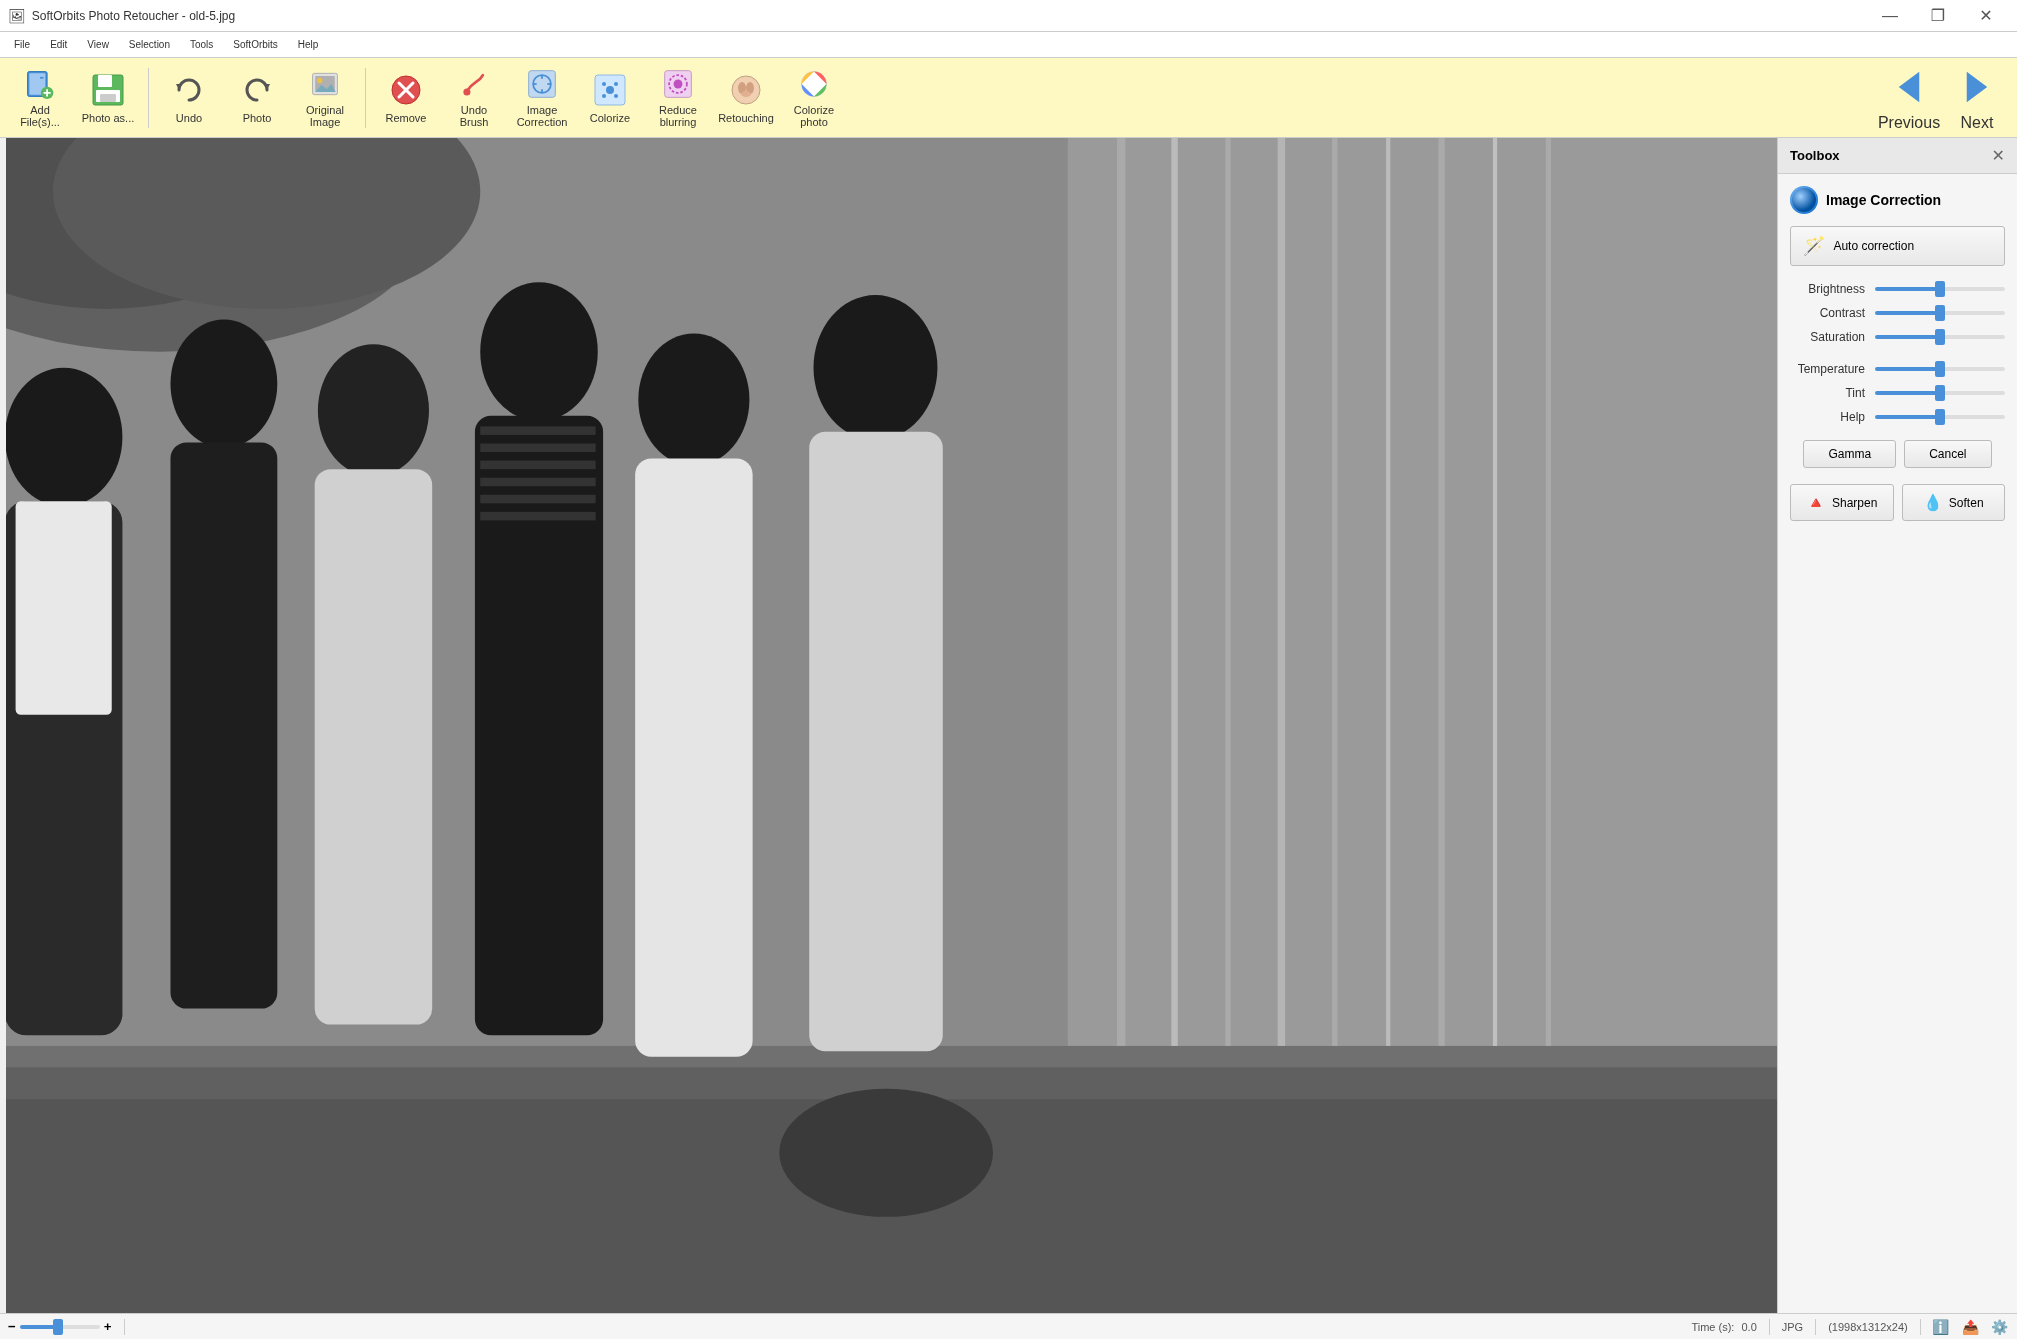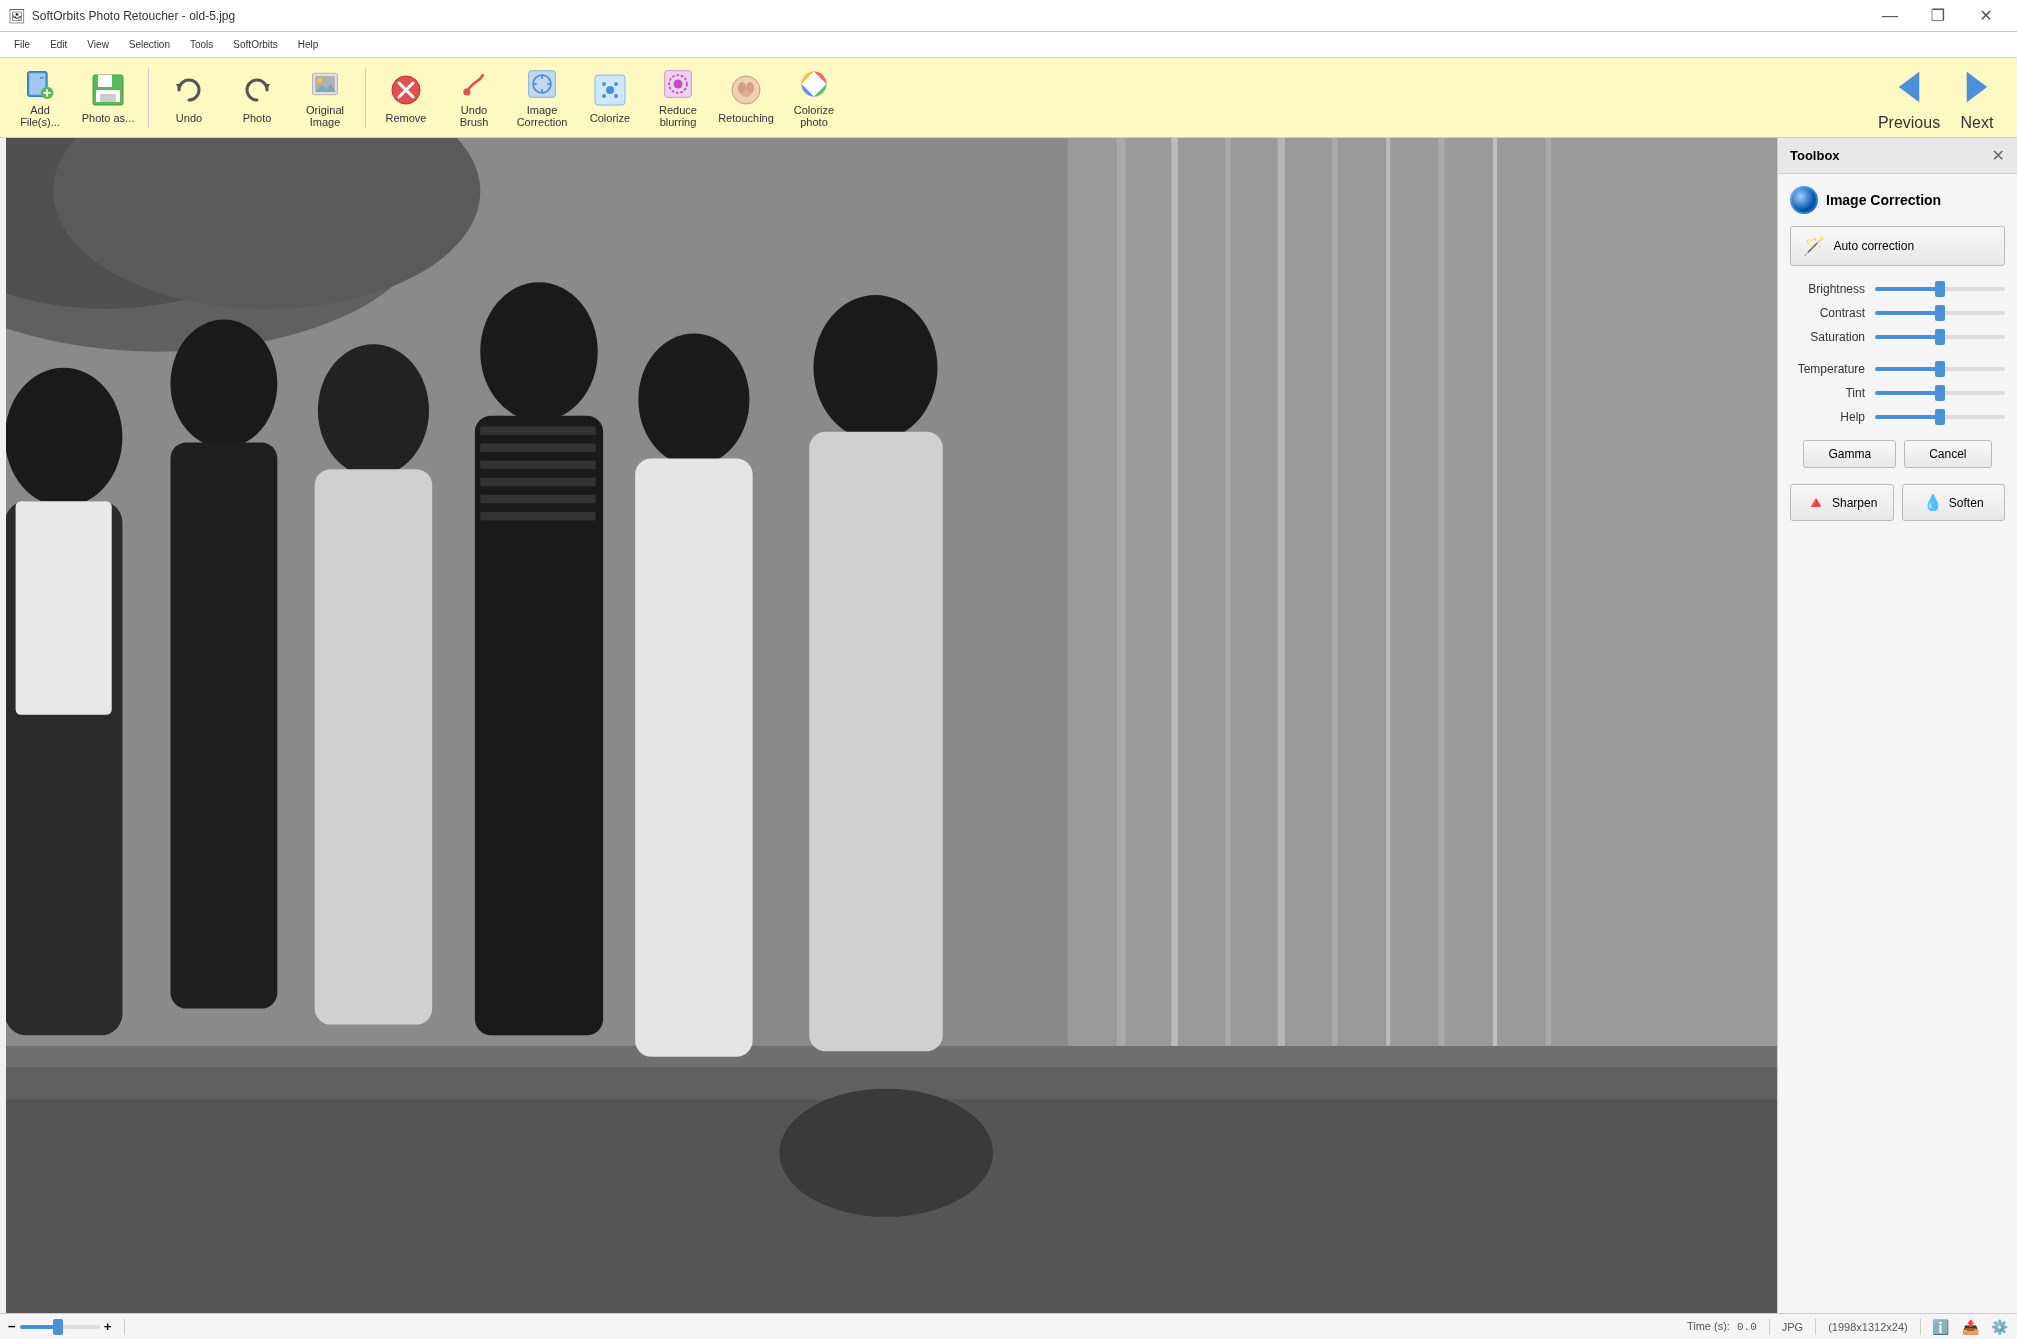--- a/index.html
+++ b/index.html
@@ -519,21 +519,21 @@
 <div id="status-bar">
   <div id="status-zoom">
     <button style="border:none;background:none;cursor:pointer;font-weight:bold;">−</button>
     <input type="range" min="10" max="200" value="100" id="zoom-slider" style="width: 80px; background: linear-gradient(to right, rgb(74, 144, 217) 47.3684%, rgb(221, 221, 221) 47.3684%);">
     <button style="border:none;background:none;cursor:pointer;font-weight:bold;">+</button>
   </div>
   <div class="status-sep"></div>
   <div id="status-right">
     <span>
       <span>Time (s):</span>
-      <span style="margin-left:4px;font-family:Liberation Mono, monospace;">0.0</span>
+      <span style="margin-left:4px;">0.0</span>
     </span>
     <div class="status-sep"></div>
     <span>JPG</span>
     <div class="status-sep"></div>
     <span>(1998x1312x24)</span>
     <div class="status-sep"></div>
     <button style="border:none;background:none;cursor:pointer;font-size:14px;">ℹ️</button>
     <button style="border:none;background:none;cursor:pointer;font-size:14px;">📤</button>
     <button style="border:none;background:none;cursor:pointer;font-size:14px;">⚙️</button>
   </div>

